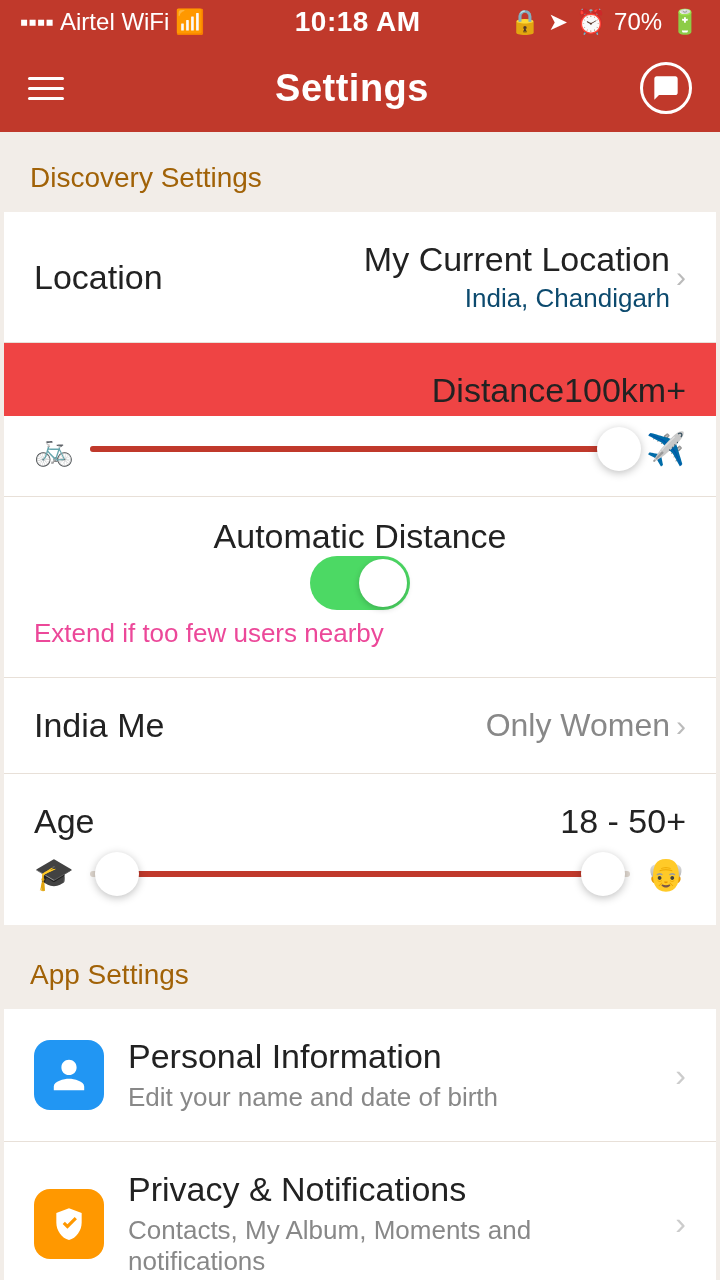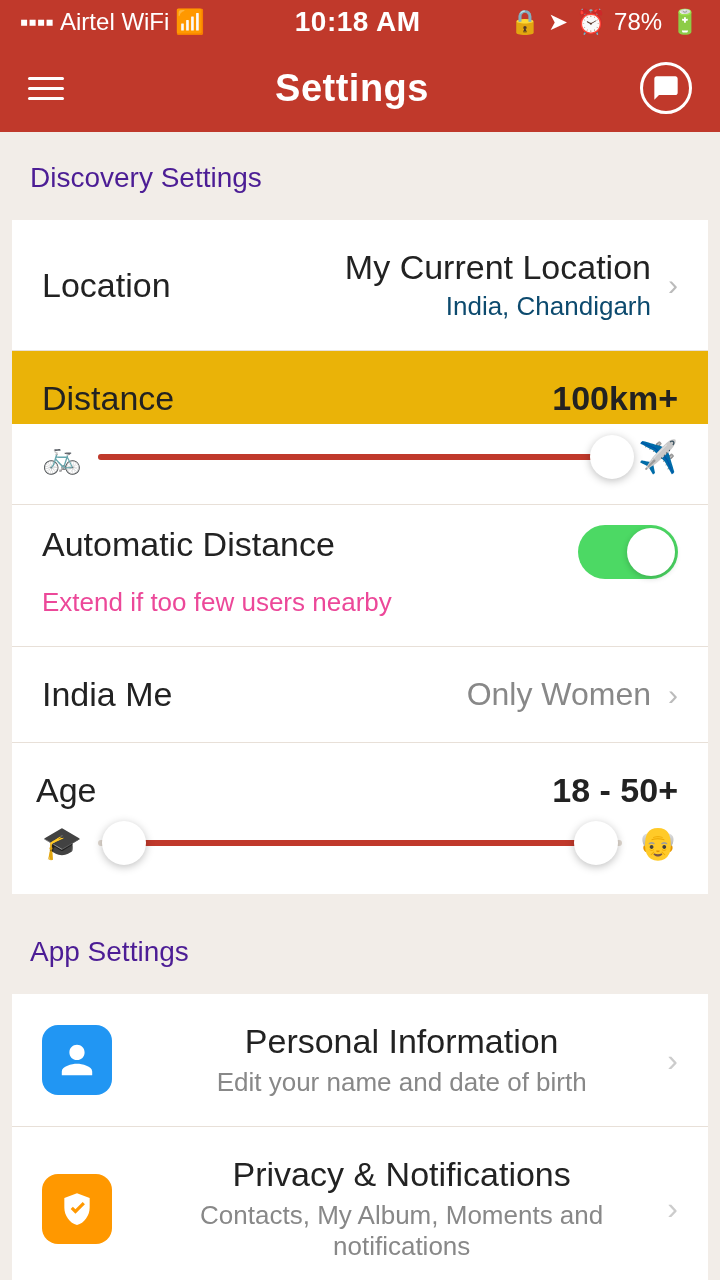--- a/index.html
+++ b/index.html
@@ -66,29 +66,29 @@
       align-items: center;
       justify-content: center;
       cursor: pointer;
     }
     .nav-chat-icon svg { width: 28px; height: 28px; fill: white; }
 
     
     .section-header {
       padding: 30px 15px 14px 30px;
       font-size: 28px;
-      color: #4c1d95;
+      color: #a16207;
       font-weight: 400;
       background: #f2ede8;
     }
 
     
     .settings-card {
       background: white;
-      margin: 12px;
+      margin: 4px;
     }
 
     
     .settings-row {
       display: flex;
       align-items: center;
       justify-content: space-between;
       padding: 28px 30px;
       border-bottom: 1px solid #e8e0d8;
       background: white;
@@ -96,21 +96,21 @@
     .settings-row:last-child { border-bottom: none; }
 
     .row-label {
       font-size: 34px;
       font-weight: 400;
       color: #222;
     }
     .row-value {
       display: flex;
       align-items: center;
-      gap: 11px;
+      gap: 0;
       font-size: 32px;
       color: #888;
       cursor: pointer;
     }
     .row-value-primary {
       font-size: 34px;
       color: #222;
       font-weight: 500;
     }
     .row-value-sub {
@@ -125,21 +125,21 @@
     }
 
     
     .location-value {
       text-align: right;
     }
 
     
     .distance-value {
       font-size: 34px;
-      font-weight: 700;
+      font-weight: 400;
       color: #222;
     }
 
     
     .slider-row {
       padding: 10px 30px 28px 30px;
       background: white;
       border-bottom: 1px solid #e8e0d8;
     }
     .slider-container {
@@ -198,47 +198,47 @@
     }
 
     
     .auto-distance-row {
       padding: 20px 30px 28px 30px;
       background: white;
       border-bottom: 1px solid #e8e0d8;
     }
     .auto-distance-header {
       display: flex;
-      align-items: flex-start;
+      align-items: center;
       justify-content: space-between;
+      flex-direction: column;
     }
     .auto-distance-sub {
       font-size: 26px;
       color: #ec4899;
       margin-top: 8px;
     }
 
     
     .age-label-row {
       background: white;
       display: flex;
       align-items: center;
       justify-content: space-between;
-      padding: 28px 30px 0px 24px;
+      padding: 28px 30px 0px 30px;
     }
 
     
     .list-item {
       background: white;
       display: flex;
       align-items: center;
       padding: 28px 30px;
       border-bottom: 1px solid #e8e0d8;
       cursor: pointer;
-      text-align: center;
     }
     .list-item-icon {
       width: 70px;
       height: 70px;
       border-radius: 16px;
       display: flex;
       align-items: center;
       justify-content: center;
       font-size: 36px;
       margin-right: 24px;
@@ -270,21 +270,21 @@
   <div class="status-left">
     <span>▪▪▪▪</span>
     <span>Airtel WiFi</span>
     <span>📶</span>
   </div>
   <div class="status-center">10:18 AM</div>
   <div class="status-right">
     <span>🔒</span>
     <span>➤</span>
     <span>⏰</span>
-    <span>78%</span>
+    <span>70%</span>
     <span>🔋</span>
   </div>
 </div>
 
 <div class="nav-bar">
   <div class="nav-menu-icon">
     <span></span>
     <span></span>
     <span></span>
   </div>
@@ -306,21 +306,21 @@
     <span class="row-label">Location</span>
     <div class="row-value location-value">
       <div>
         <div class="row-value-primary">My Current Location</div>
         <div class="row-value-sub">India, Chandigarh</div>
       </div>
       <span class="chevron">›</span>
     </div>
   </div>
 
-  <div style="display:flex; align-items:center; justify-content:space-between; padding: 28px 30px 6px 30px; background:#eab308;">
+  <div style="display:flex; align-items:center; justify-content:flex-end; padding: 28px 30px 6px 30px; background:#ef4444;">
     <span class="row-label">Distance</span>
     <span class="distance-value">100km+</span>
   </div>
 
   <div class="slider-row">
     <div class="slider-container">
       <span class="slider-icon">🚲</span>
       <div class="slider-track">
         <div class="slider-fill" style="width: 98%;"></div>
         <div class="slider-thumb" style="left: calc(98% - 22px);"></div>

